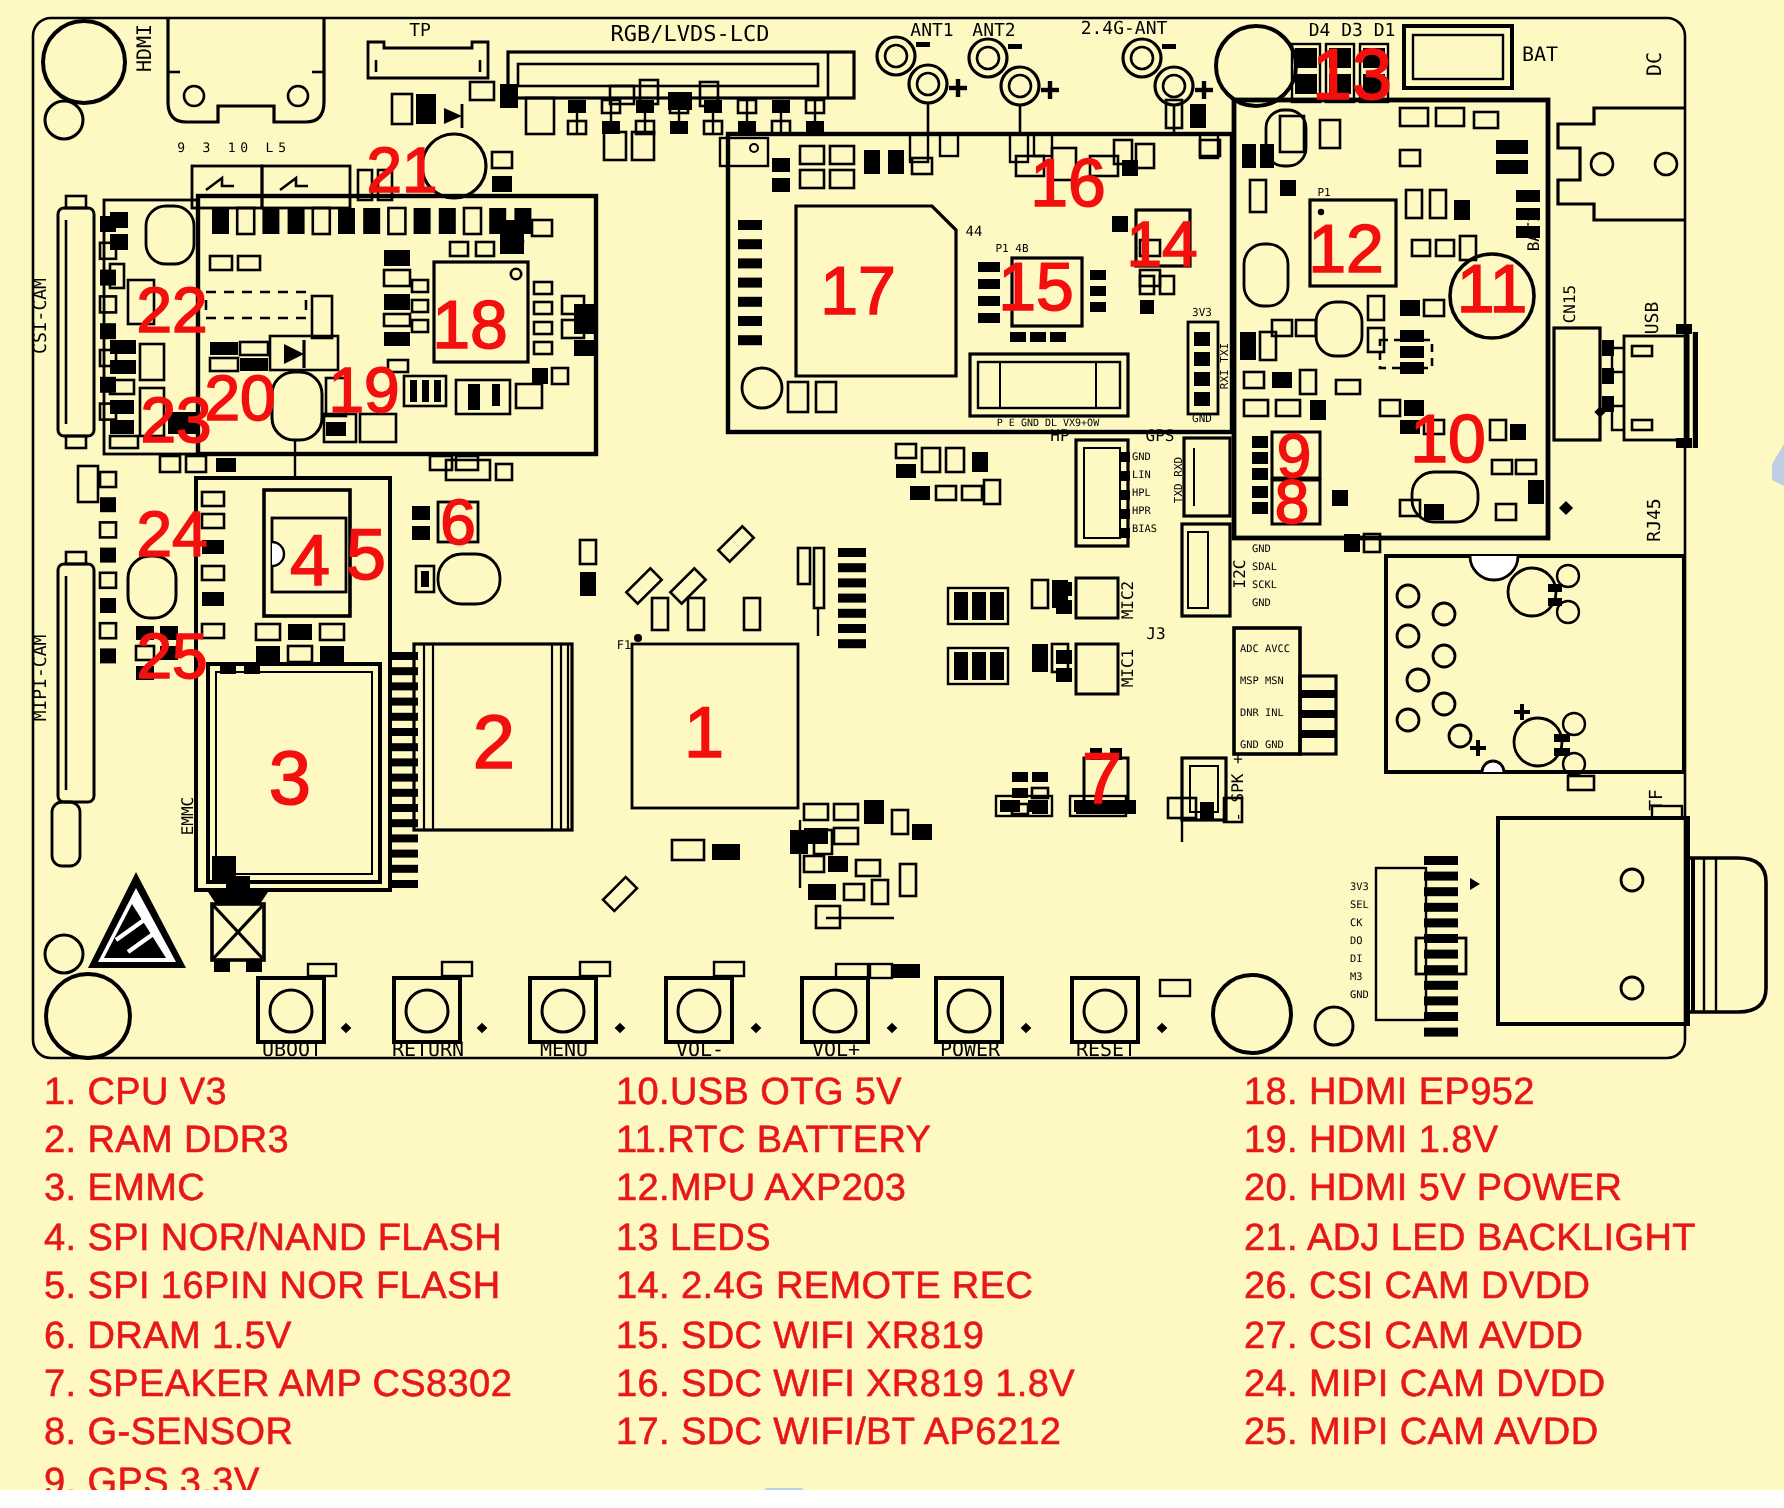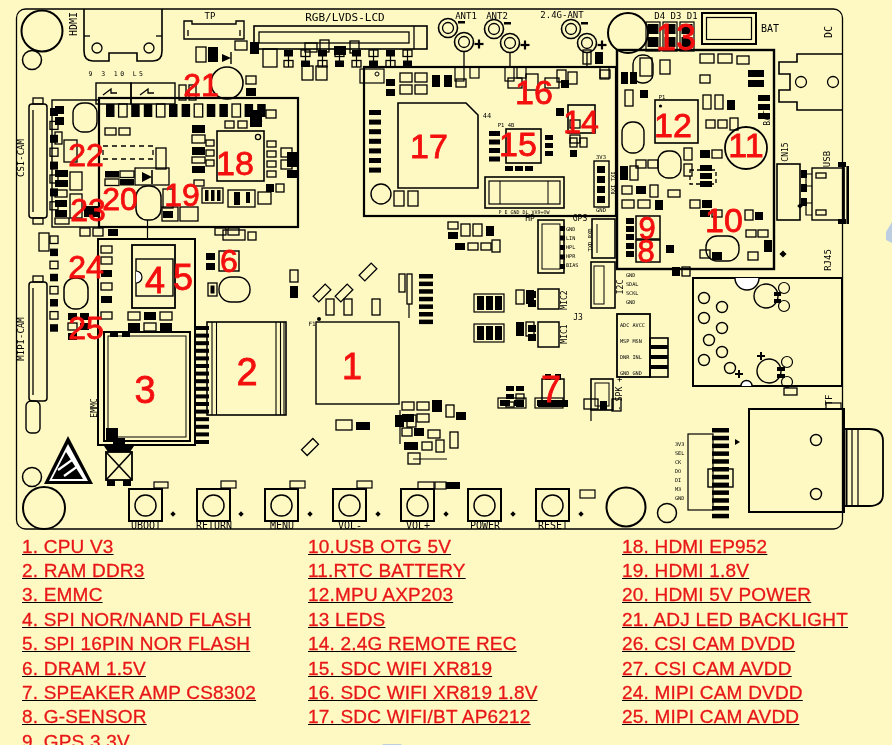--- a/index.html
+++ b/index.html
@@ -31,21 +31,21 @@
     fill: #000;
   }
   svg text.callout {
     font-family: "Liberation Sans", sans-serif;
     fill: var(--red, #f51616);
     stroke: var(--red, #f51616);
     stroke-width: 0.8px;
     paint-order: stroke;
   }
   .legend { position: absolute; left: 0; top: 0; width: 100%; height: 100%; pointer-events: none; }
-  .legend-col { position: absolute; white-space: pre; text-decoration: underline; }
+  .legend-col { position: absolute; white-space: pre; }
   .legend-item {
     font-family: "Liberation Sans", sans-serif;
     color: var(--legend, #e81717);
     letter-spacing: 0.2px;
     -webkit-text-stroke: 0.3px var(--legend, #e81717);
   }
 </style>
 </head>
 <body>
 

